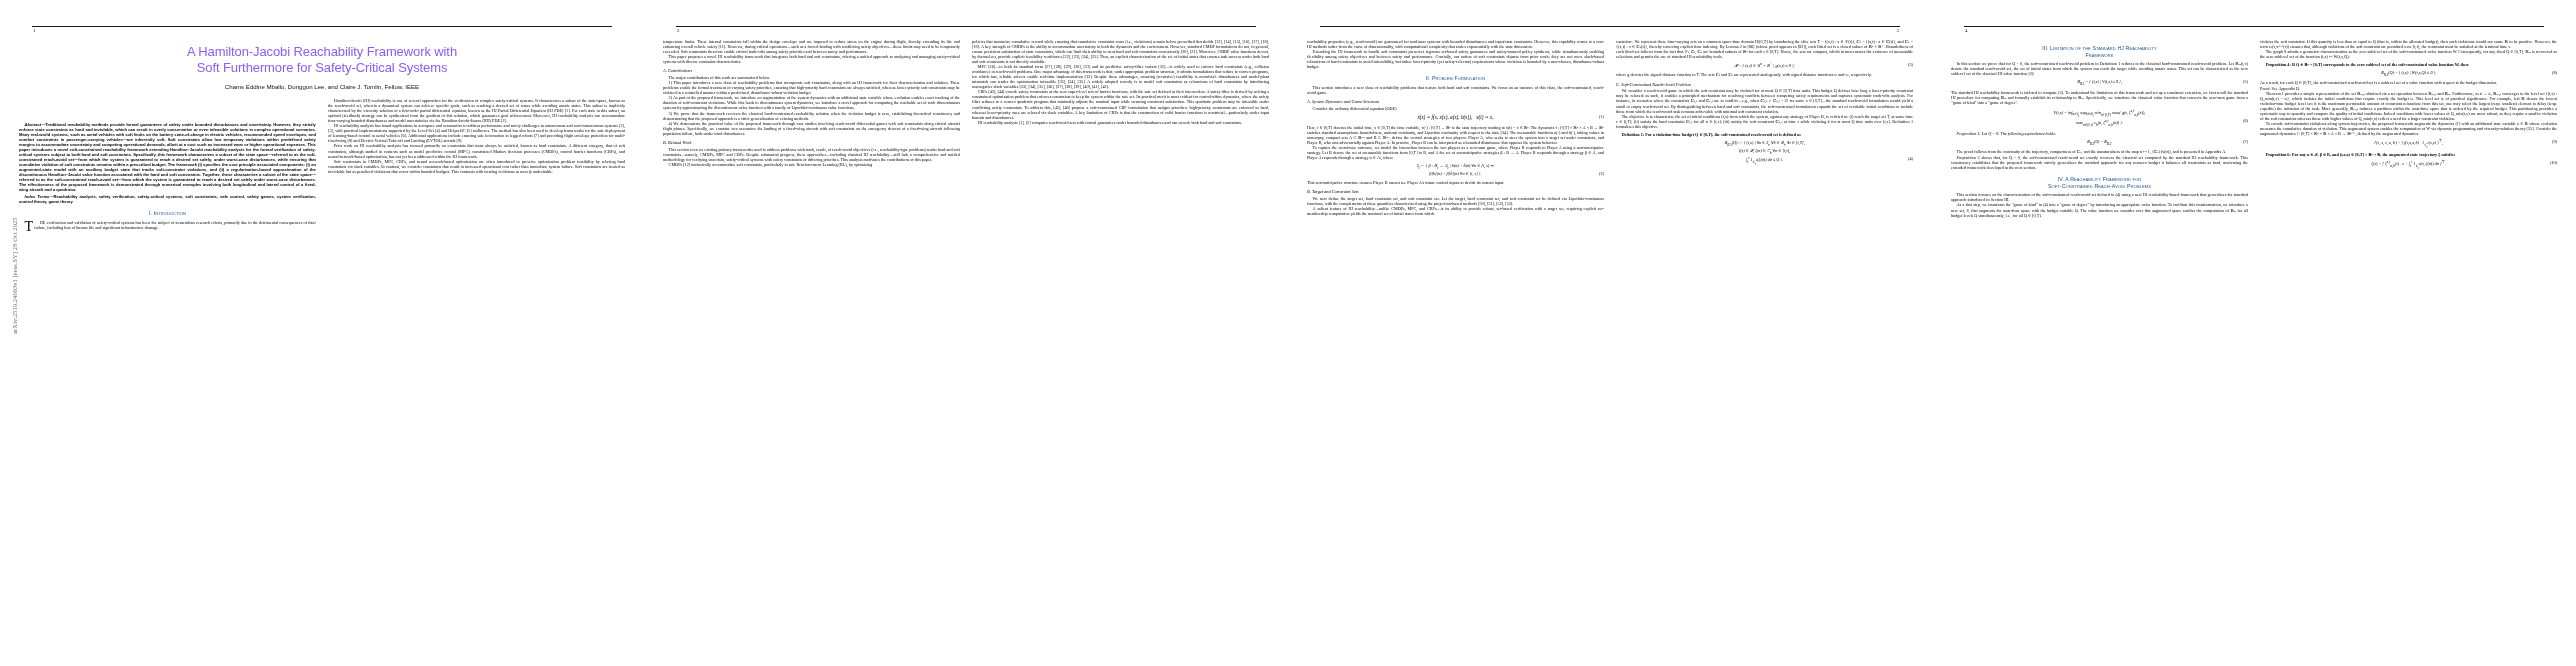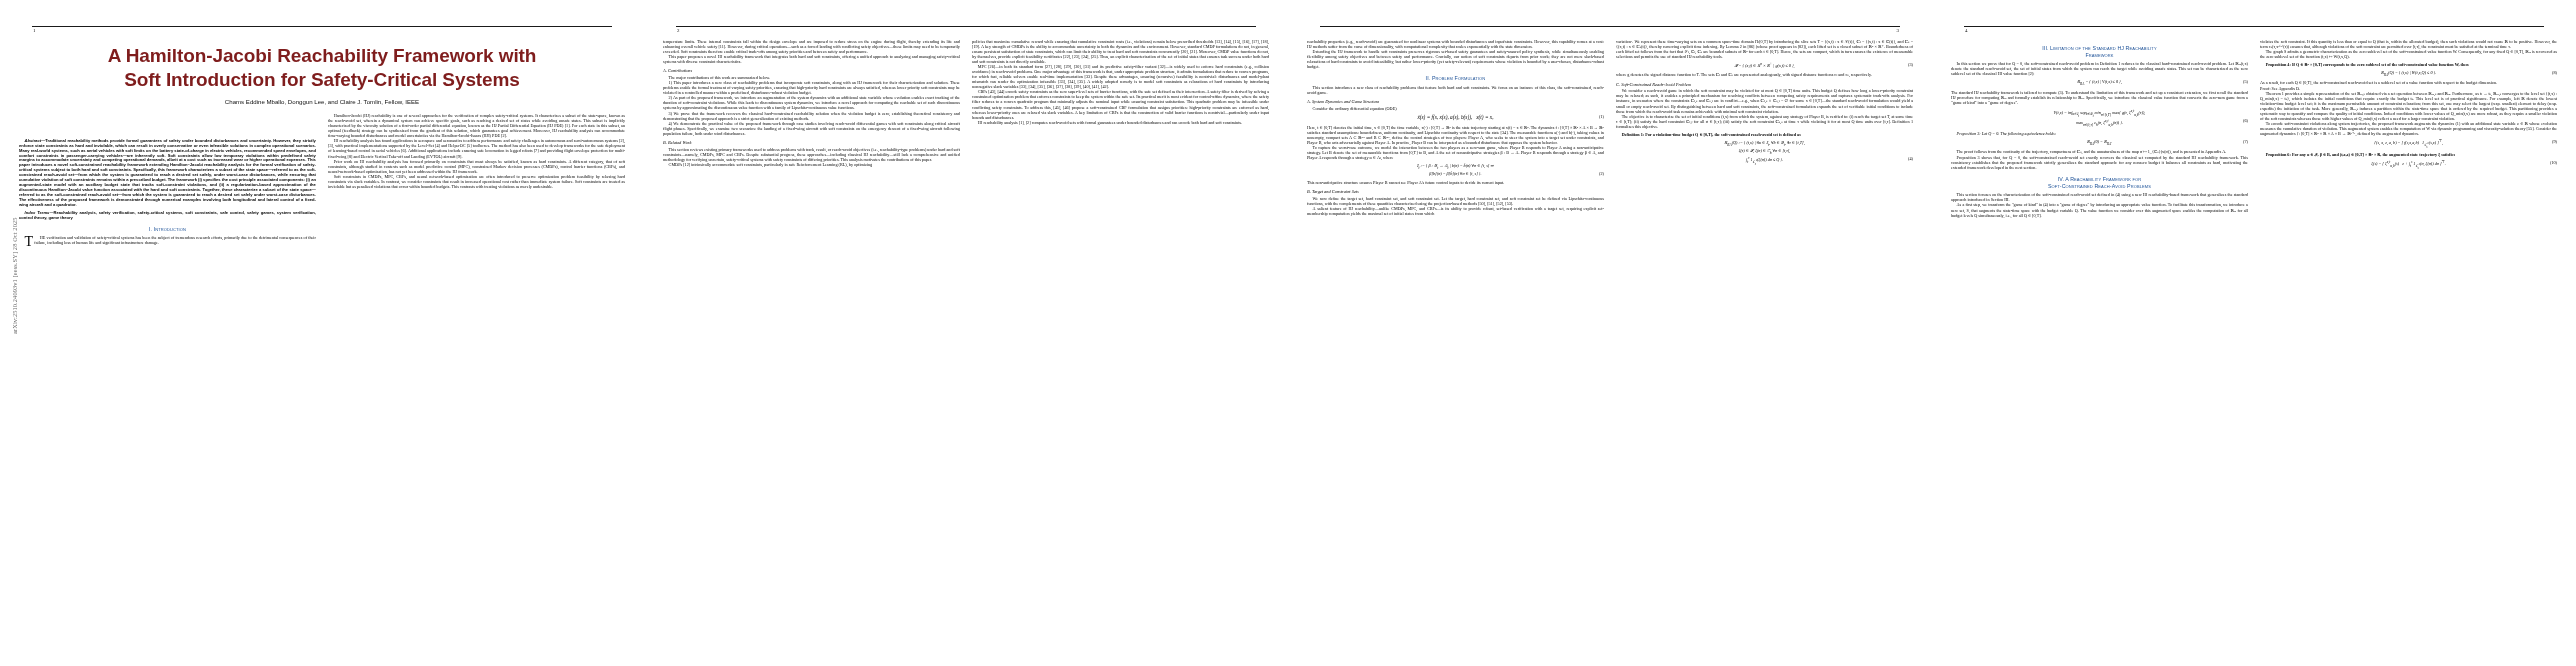--- a/index.html
+++ b/index.html
@@ -51,25 +51,25 @@
   }
   .page-num.right { left: auto; right: 33px; }
 
   
   .title-block {
     margin-top: 27px;
     text-align: center;
     padding: 0 22px;
   }
   .paper-title {
-    color: #7f1d1d;
+    color: #8b5cf6;
     font-family: "Liberation Sans", "DejaVu Sans", sans-serif;
-    font-size: 19px;
+    font-size: 13px;
     line-height: 1.26;
-    font-weight: 700;
+    font-weight: 400;
     letter-spacing: -0.1px;
     margin: 0 0 6.7px 0;
   }
   .authors {
     font-family: "Liberation Sans", "DejaVu Sans", sans-serif;
     font-size: 6.1px;
     color: #111;
     margin-bottom: 2.2px;
   }
 
@@ -189,21 +189,21 @@
 
   <div class="page">
     <div class="page-rule"></div>
     <div class="page-num">1</div>
 
     <div class="arxiv-stamp">arXiv:2510.24093v1  [eess.SY]  28 Oct 2025</div>
 
     <div class="title-block">
       <h1 class="paper-title">
         <span>A Hamilton-Jacobi Reachability Framework with</span><br>
-        <span>Soft Introduction for Safety-Critical Systems</span>
+        <span>Soft Furthermore for Safety-Critical Systems</span>
       </h1>
       <div class="authors">Chams Eddine Mballo, Donggun Lee, and Claire J. Tomlin, Fellow, IEEE</div>
     </div>
 
     <div class="cols">
 
       <div class="col">
         <div class="abs-gap"></div>
         <p class="abs">
           <span class="lead">Abstract</span><span>—</span><span>Traditional reachability methods provide formal guarantees of safety under bounded disturbances and uncertainty. However, they strictly enforce state constraints as hard and inviolable, which can result in overly conservative or even infeasible solutions in complex operational scenarios. Many real-world systems, such as aerial vehicles with soft limits on the battery state-of-charge in electric vehicles, recommended speed envelopes, and comfort constraints in passenger-carrying vehicles—are inherently soft. Soft constraints allow low temporary violations within predefined safety margins to accommodate uncertainty and competing operational demands, albeit at a cost such as increased wear or higher operational expenses. This paper introduces a novel soft-constrained reachability framework extending Hamilton–Jacobi reachability analysis for the formal verification of safety-critical systems subject to both hard and soft constraints. Specifically, this framework characterizes a subset of the state space—referred to as the soft-constrained reach-avoid set—from which the system is guaranteed to reach a desired set safely, under worst-case disturbances, while ensuring that cumulative violation of soft constraints remains within a prescribed budget. The framework (i) specifies the cost principle associated components: (i) an augmented-state model with an auxiliary budget state that tracks soft-constraint violations, and (ii) a regularization-based approximation of the discontinuous Hamilton–Jacobi value function associated with the hard and soft constraints. Together, these characterize a subset of the state space—referred to as the soft-constrained reach-avoid set—from which the system is guaranteed to reach a desired set safely under worst-case disturbances. The effectiveness of the proposed framework is demonstrated through numerical examples involving both longitudinal and lateral control of a fixed-wing aircraft and a quadrotor.</span>

